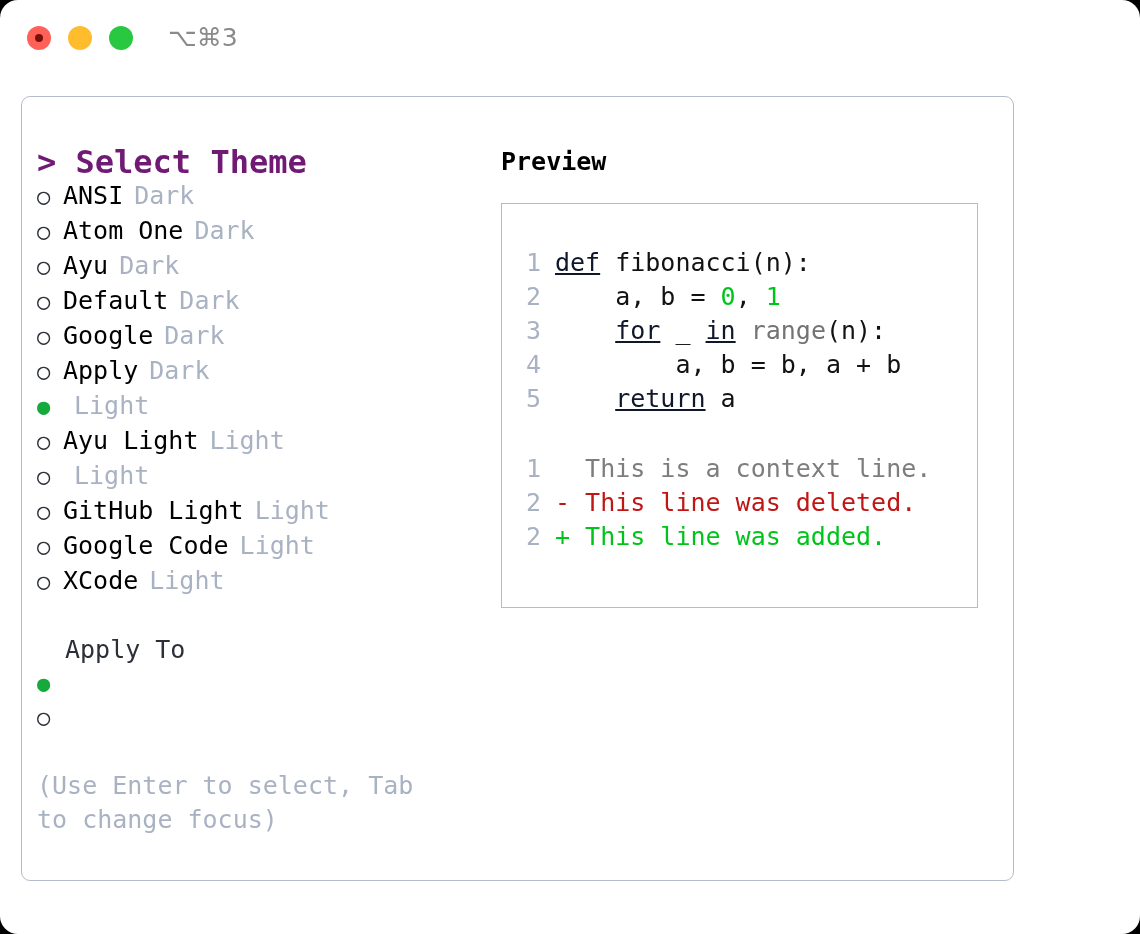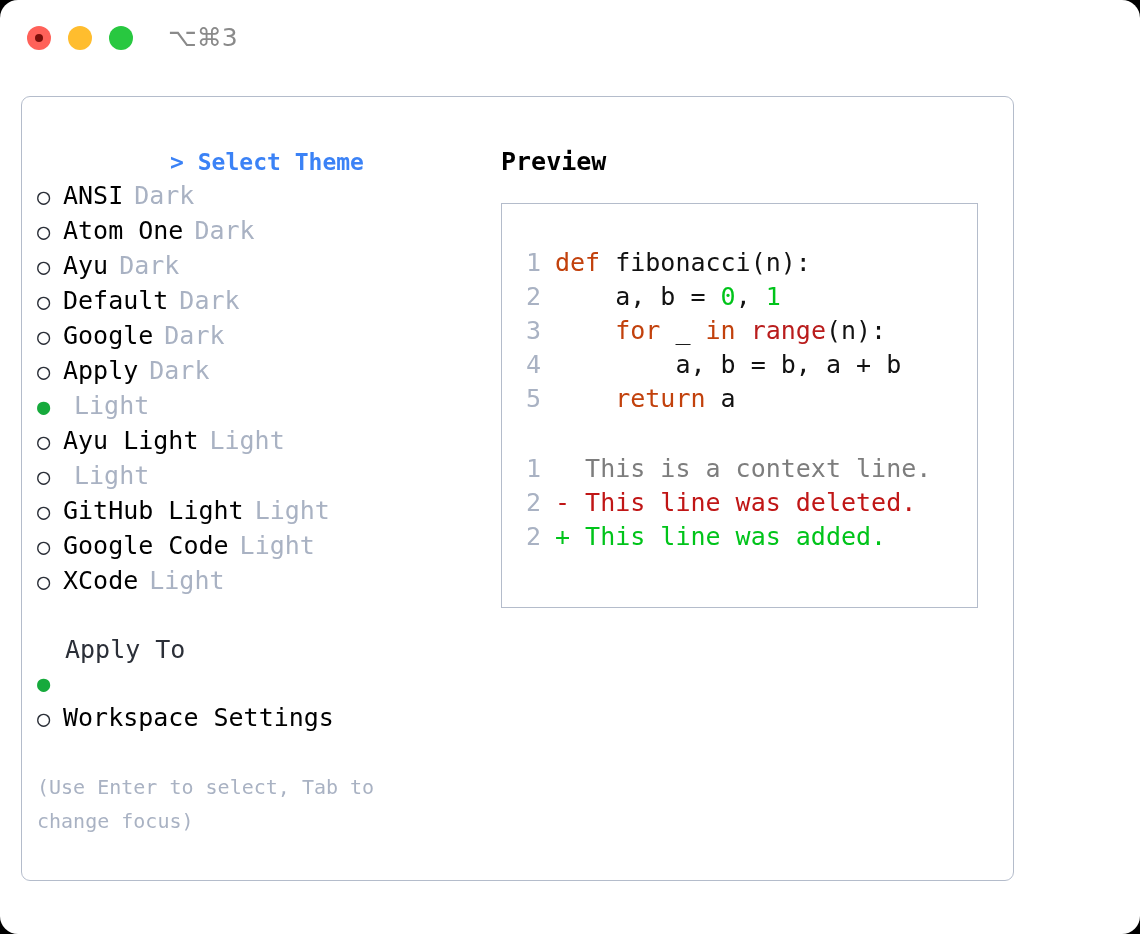--- a/index.html
+++ b/index.html
@@ -93,27 +93,26 @@
 
   
   .left-col {
     position: absolute;
     left: 15px;
     top: 48px;
     width: 460px;
   }
 
   .section-head {
-    font-size: 23px;
+    font-size: 32px;
     line-height: 34px;
     font-weight: bold;
-    color: #3b82f6;
-    white-space: pre;
-    display: block;
-    text-align: center;
+    color: #701a75;
+    white-space: pre;
+    display: block;
   }
 
   .opt-row {
     display: flex;
     align-items: baseline;
     font-size: 25px;
     line-height: 34px;
     white-space: pre;
   }
   .opt-bullet {
@@ -137,21 +136,21 @@
     line-height: 34px;
     color: #2b2f38;
     padding-left: 28px;
     white-space: pre;
     display: block;
   }
 
   .spacer-line { height: 34px; }
 
   .hint {
-    font-size: 20px;
+    font-size: 25px;
     line-height: 34px;
     color: #a9b2c3;
     white-space: pre-wrap;
     width: 410px;
     display: block;
   }
 
   
   .right-col {
     position: absolute;
@@ -193,22 +192,22 @@
   .ln {
     display: inline-block;
     width: 26px;
     flex: 0 0 26px;
     text-align: right;
     color: #a9b2c3;
     margin-right: 14px;
   }
   .code-text { white-space: pre; }
 
-  .tok-kw   { color: #c2410c; }
-  .tok-fn   { color: #b91c1c; text-align: center; }
+  .tok-kw   { color: #0f172a; text-decoration: underline; }
+  .tok-fn   { color: #737373; text-align: center; }
   .tok-num  { color: #00c41a; }
   .tok-plain{ color: #121212; }
 
   .diff-area {
     position: absolute;
     left: 13px;
     top: 248px;
     right: 6px;
   }
   .diff-ctx  { color: #7d7d7d; }
@@ -250,21 +249,21 @@
             <div class="opt-row"><span class="opt-bullet">○</span><span class="opt-name">Google Code</span><span class="opt-kind">Light</span></div>
             <div class="opt-row"><span class="opt-bullet">○</span><span class="opt-name">XCode</span><span class="opt-kind">Light</span></div>
           </div>
 
         <div class="spacer-line"></div>
 
         <div class="group-label">Apply To</div>
 
         <div id="apply-list">
             <div class="opt-row selected"><span class="opt-bullet">●</span></div>
-            <div class="opt-row"><span class="opt-bullet">○</span><span class="opt-name">Workspace Settings</span></div>
+            <div class="opt-row"><span class="opt-bullet">○</span></div>
           </div>
 
         <div class="spacer-line"></div>
 
         <div class="hint">(Use Enter to select, Tab to change focus)</div>
       </div>
 
       <div class="right-col">
         <div class="preview-title">Preview</div>
 

